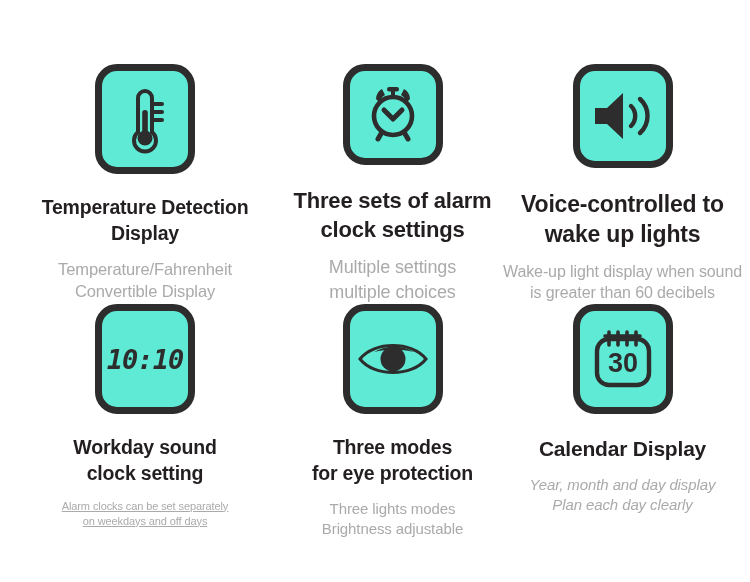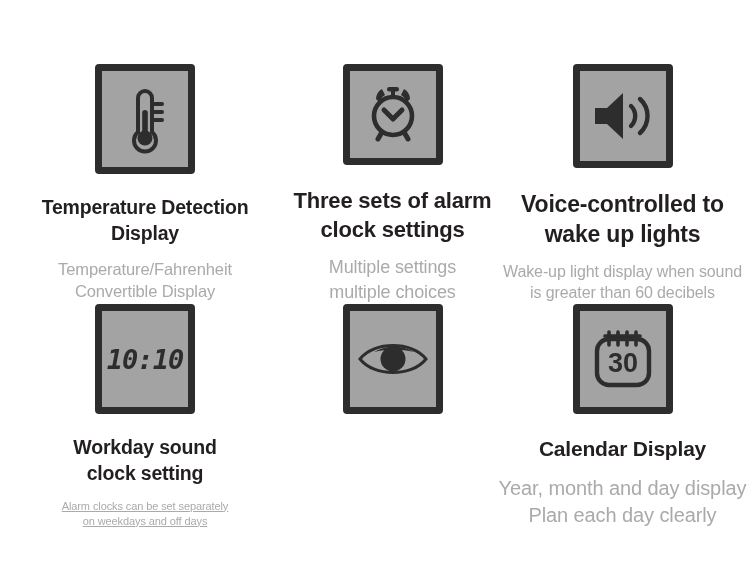--- a/index.html
+++ b/index.html
@@ -40,26 +40,26 @@
   .cell {
     display: flex;
     flex-direction: column;
     align-items: center;
   }
 
   .icon-box {
     width: 100px;
     height: 110px;
     border: 7px solid #2d2d2d;
-    border-radius: 4px;
+    border-radius: 22px;
     box-sizing: border-box;
     display: flex;
     align-items: center;
     justify-content: center;
-    background: #a3a3a3;
+    background: #5eead4;
   }
 
   .icon-box svg { display: block; }
 
   .title {
     margin-top: 21px;
     font-size: 19.5px;
     font-weight: bold;
     color: #231f20;
     text-align: center;
@@ -87,21 +87,21 @@
   .cell.c1 .subtitle { font-size: 16.5px; }
   .cell.c2 .subtitle { font-size: 18px; }
   .cell.c3 .subtitle { font-size: 16px; }
 
   .cell.r2.c1 .title { font-size: 19.5px; }
   .cell.r2.c2 .title { font-size: 19.5px; }
   .cell.r2.c3 .title { font-size: 21px; }
 
   .cell.r2.c1 .subtitle { font-size: 11px; text-decoration: underline; }
   .cell.r2.c2 .subtitle { font-size: 15px; }
-  .cell.r2.c3 .subtitle { font-size: 20px; }
+  .cell.r2.c3 .subtitle { font-size: 15px; font-style: italic; }
 
   .cell.r2 .subtitle { margin-top: 12px; }
 
   .digi {
     font-family: "DejaVu Sans Mono", monospace;
     font-size: 27px;
     font-weight: bold;
     font-style: italic;
     color: #2d2d2d;
     letter-spacing: -1px;
@@ -185,20 +185,24 @@
     <div class="cell r2 c2">
       <div class="icon-box">
         <span>
           <svg width="70" height="44" viewBox="0 0 70 44">
             <path d="M2 22 C16 4, 54 4, 68 22 C54 40, 16 40, 2 22 z" fill="none" stroke="#2d2d2d" stroke-width="3"></path>
             <path d="M16 15 C28 8, 44 8, 56 15 C44 12, 28 12, 16 15 z" fill="#2d2d2d"></path>
             <circle cx="35" cy="22" r="12.5" fill="#2d2d2d"></circle>
           </svg>
         </span>
       </div>
+      <div class="title">Three modes
+for eye protection</div>
+      <div class="subtitle">Three lights modes
+Brightness adjustable</div>
     </div>
 
     <div class="cell r2 c3">
       <div class="icon-box">
         <span>
           <svg width="62" height="60" viewBox="0 0 62 60">
             <g stroke="#2d2d2d" stroke-width="3.6" stroke-linecap="round">
               <line x1="17" y1="3" x2="17" y2="16"></line>
               <line x1="26" y1="3" x2="26" y2="16"></line>
               <line x1="35" y1="3" x2="35" y2="16"></line>

